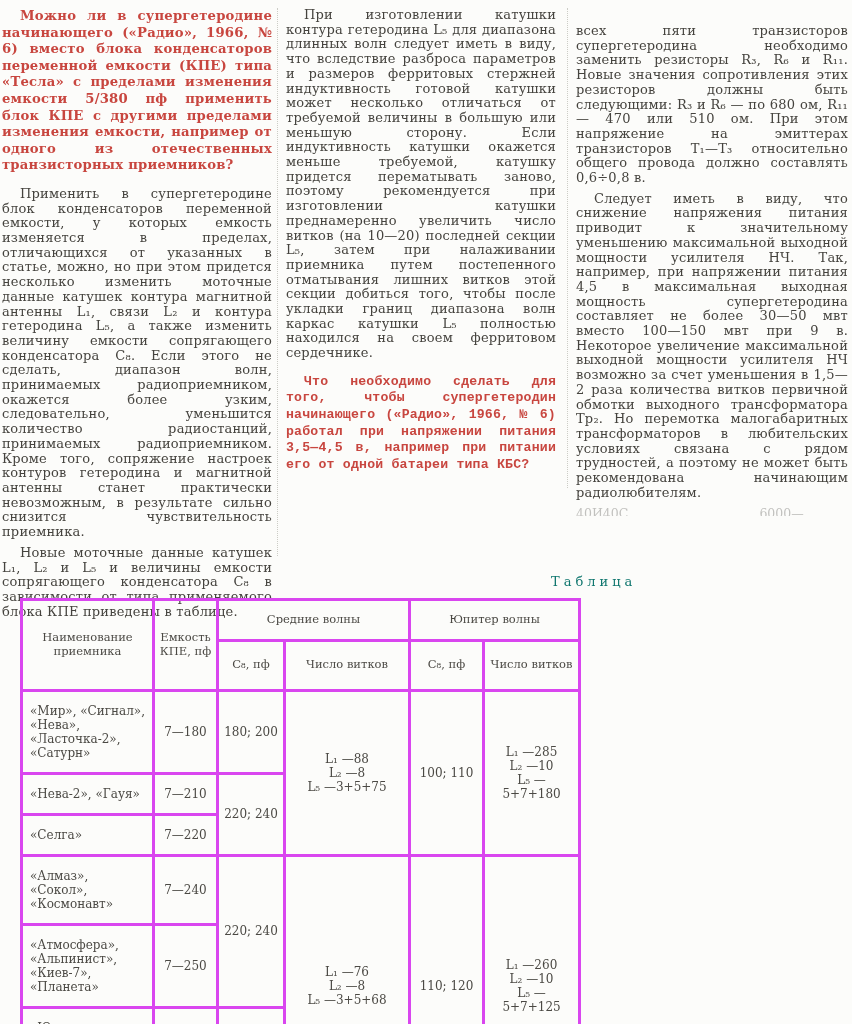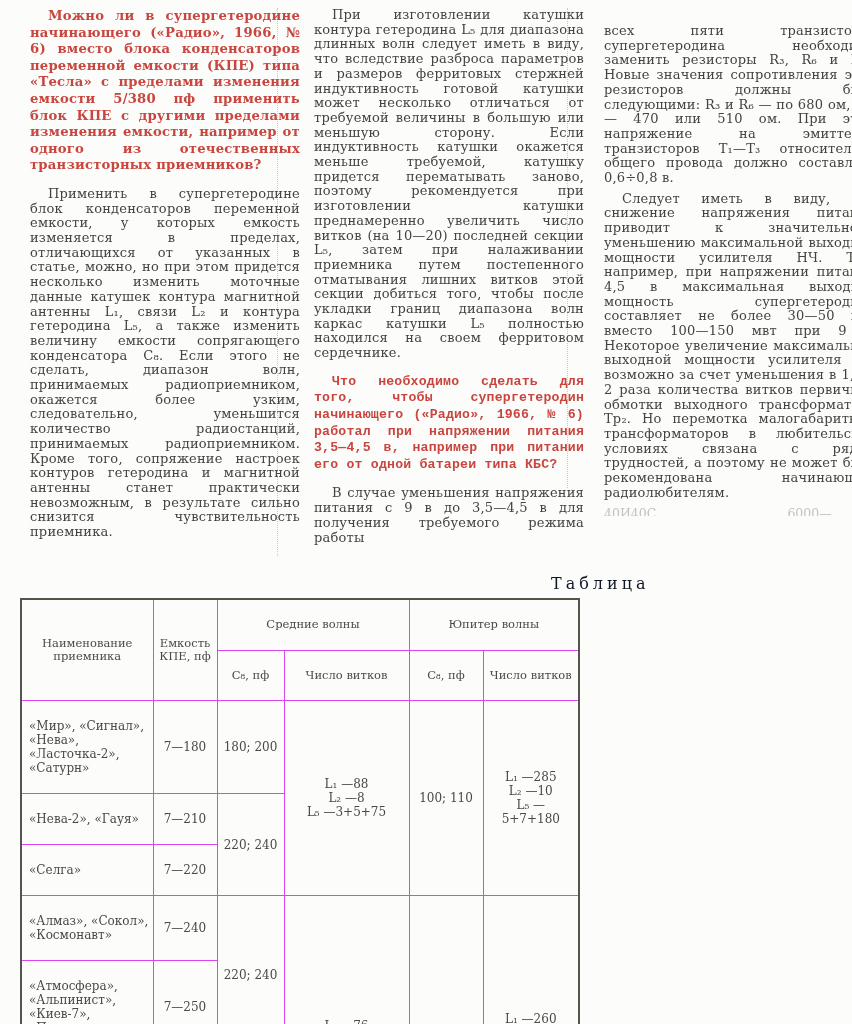--- a/index.html
+++ b/index.html
@@ -7,21 +7,21 @@
   .page {
     position:relative; width:852px; height:1024px; overflow:hidden;
     background:#fcfcfa;
     font-family:"DejaVu Serif","Liberation Serif",serif;
     color:#45433e;
   }
   .gutter-rule { position:absolute; width:0; border-left:1px dotted #ccccc6; }
   .rule-1 { left:277px; top:8px; height:548px; }
   .rule-2 { left:567px; top:8px; height:480px; }
 
-  .col { position:absolute; top:8px; width:270px;margin-left:28px; }
+  .col { position:absolute; top:8px; width:270px; }
   .col-1 { left:2px; }
   .col-2 { left:286px; }
   .col-3 { left:576px; top:24px; width:272px; }
 
   .col p {
     margin:0 0 6px 0; text-align:justify;
     font-size:13px; line-height:14.7px; letter-spacing:0.2px;
   }
   .col p.indent { text-indent:18px; }
   .question {
@@ -32,31 +32,31 @@
   .col-2 .question { margin-top:13px;font-family:Liberation Mono, monospace; }
 
   .artifact {
     margin-top:4px; height:9px; overflow:hidden;
     opacity:0.4; color:#6b6a66; font-size:12.5px; line-height:13px;
     white-space:pre; filter:blur(0.3px);
   }
 
   .table-label {
     position:absolute; left:551px; top:574px;
-    font-size:16px; letter-spacing:4px; color:#0f172a;
+    font-size:13px; letter-spacing:4px; color:#0f766e;
   }
 
   table.coil-table {
     position:absolute; left:20px; top:598px; width:558px;
     border-collapse:collapse; table-layout:fixed;
     font-size:12px; line-height:14px; color:#4b4944;
     border:2px solid #55534a;
   }
   .coil-table th, .coil-table td {
-    border:1px solid #d946ef; padding:18px 4px;
+    border:3px solid #d946ef; padding:12px 4px;
     text-align:center; vertical-align:middle; font-weight:normal;
   }
   .coil-table thead th { font-size:11.5px; line-height:13.5px; }
   .coil-table thead tr.group-row { height:30px; }
   .coil-table thead tr.sub-row { height:50px; }
   .coil-table td.name { text-align:left; padding-left:7px; }
   .preline { white-space:pre-line; }
   tr.r1 { height:52px;margin-top:12px; }
   tr.r2 { height:38px; }
   tr.r3 { height:37px; }
@@ -75,26 +75,26 @@
 <body>
 
 <div class="page">
 
   <div class="gutter-rule rule-1"></div>
   <div class="gutter-rule rule-2"></div>
 
   <div class="col col-1">
     <p class="question">Можно ли в супергетеродине начинающего («Радио», 1966, № 6) вместо блока конденсаторов переменной емкости (КПЕ) типа «Тесла» с пределами изменения емкости 5/380 пф применить блок КПЕ с другими пределами изменения емкости, например от одного из отечественных транзисторных приемников?</p>
     <p class="indent">Применить в супергетеродине блок конденсаторов переменной емкости, у которых емкость изменяется в пределах, отличающихся от указанных в статье, можно, но при этом придется несколько изменить моточные данные катушек контура магнитной антенны L₁, связи L₂ и контура гетеродина L₅, а также изменить величину емкости сопрягающего конденсатора C₈. Если этого не сделать, диапазон волн, принимаемых радиоприемником, окажется более узким, следовательно, уменьшится количество радиостанций, принимаемых радиоприемником. Кроме того, сопряжение настроек контуров гетеродина и магнитной антенны станет практически невозможным, в результате сильно снизится чувствительность приемника.</p>
+    <p class="indent">Новые моточные данные катушек L₁, L₂ и L₅ и величины емкости сопрягающего конденсатора C₈ в зависимости от типа применяемого блока КПЕ приведены в таблице.</p>
   </div>
 
   <div class="col col-2">
     <p class="indent">При изготовлении катушки контура гетеродина L₅ для диапазона длинных волн следует иметь в виду, что вследствие разброса параметров и размеров ферритовых стержней индуктивность готовой катушки может несколько отличаться от требуемой величины в большую или меньшую сторону. Если индуктивность катушки окажется меньше требуемой, катушку придется перематывать заново, поэтому рекомендуется при изготовлении катушки преднамеренно увеличить число витков (на 10—20) последней секции L₅, затем при налаживании приемника путем постепенного отматывания лишних витков этой секции добиться того, чтобы после укладки границ диапазона волн каркас катушки L₅ полностью находился на своем ферритовом сердечнике.</p>
     <p class="question">Что необходимо сделать для того, чтобы супергетеродин начинающего («Радио», 1966, № 6) работал при напряжении питания 3,5—4,5 в, например при питании его от одной батареи типа КБС?</p>
-    <p class="indent">В случае уменьшения напряжения питания с 9 в до 3,5—4,5 в для получения требуемого режима работы</p>
   </div>
 
   <div class="col col-3">
     <p>всех пяти транзисторов супергетеродина необходимо заменить резисторы R₃, R₆ и R₁₁. Новые значения сопротивления этих резисторов должны быть следующими: R₃ и R₆ — по 680 ом, R₁₁ — 470 или 510 ом. При этом напряжение на эмиттерах транзисторов T₁—T₃ относительно общего провода должно составлять 0,6÷0,8 в.</p>
     <p class="indent">Следует иметь в виду, что снижение напряжения питания приводит к значительному уменьшению максимальной выходной мощности усилителя НЧ. Так, например, при напряжении питания 4,5 в максимальная выходная мощность супергетеродина составляет не более 30—50 мвт вместо 100—150 мвт при 9 в. Некоторое увеличение максимальной выходной мощности усилителя НЧ возможно за счет уменьшения в 1,5—2 раза количества витков первичной обмотки выходного трансформатора Тр₂. Но перемотка малогабаритных трансформаторов в любительских условиях связана с рядом трудностей, а поэтому не может быть рекомендована начинающим радиолюбителям.</p>
     <div class="artifact">40И40С                                 6000—</div>
   </div>
 
   <div class="table-label">Таблица</div>
 

